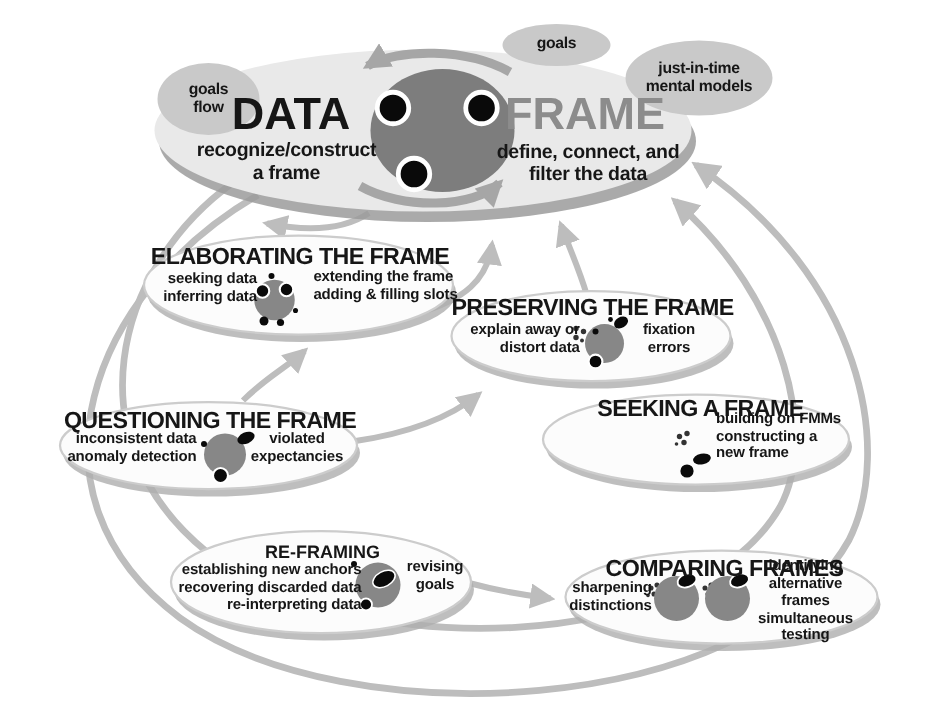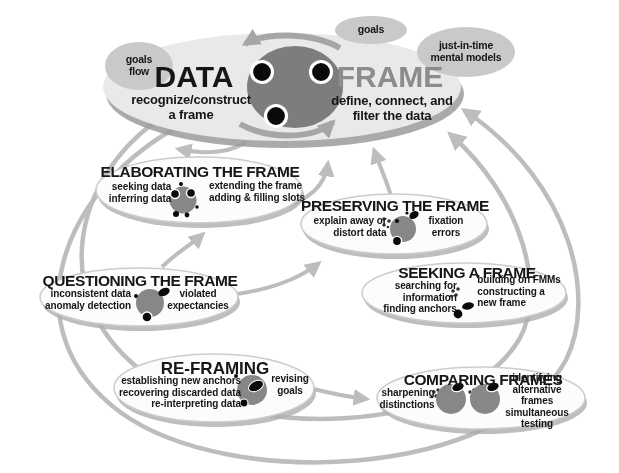--- a/index.html
+++ b/index.html
@@ -11,21 +11,21 @@
   .t{
     position:absolute;transform:translate(-50%,-50%);
     white-space:pre-line;font-weight:bold;color:#161616;
     text-align:center;line-height:1.14;letter-spacing:-0.2px;
   }
   .big{font-size:30px;letter-spacing:0px;line-height:1;}
   .frame-col{color:#8c8c8c;}
   .sub{font-size:13px;}
   .blob{font-size:10.5px;line-height:1.1;}
   .ntitle{font-size:15.5px;letter-spacing:-0.4px;white-space:nowrap;}
-  .ntitle-lg{font-size:17px;letter-spacing:0px;white-space:nowrap;}
+  .ntitle-lg{font-size:12px;letter-spacing:0px;white-space:nowrap;}
   .detail{font-size:10px;line-height:1.15;letter-spacing:-0.1px;}
   .ra{text-align:right;}
   .la{text-align:left;}
 </style>
 </head>
 <body>
 
 <div id="stage">
 
   <svg id="shapes" width="619" height="473" viewBox="0 0 619 473">
@@ -169,23 +169,20 @@
   <div class="t detail" style="left:446px;top:226px;">fixation
 errors</div>
 
   <div class="t ntitle" style="left:140px;top:281px;">QUESTIONING THE FRAME</div>
   <div class="t detail ra" style="left:88px;top:299px;">inconsistent data
 anomaly detection</div>
   <div class="t detail" style="left:198px;top:299px;">violated
 expectancies</div>
 
   <div class="t ntitle" style="left:467px;top:273px;">SEEKING A FRAME</div>
-  <div class="t detail ra" style="left:420px;top:297px;">searching for
-information
-finding anchors</div>
   <div class="t detail la" style="left:519px;top:291px;">building on FMMs
 constructing a
 new frame</div>
 
   <div class="t ntitle-lg" style="left:215px;top:369px;">RE-FRAMING</div>
   <div class="t detail ra" style="left:180px;top:392px;">establishing new anchors
 recovering discarded data
 re-interpreting data</div>
   <div class="t detail" style="left:290px;top:384px;">revising
 goals</div>

